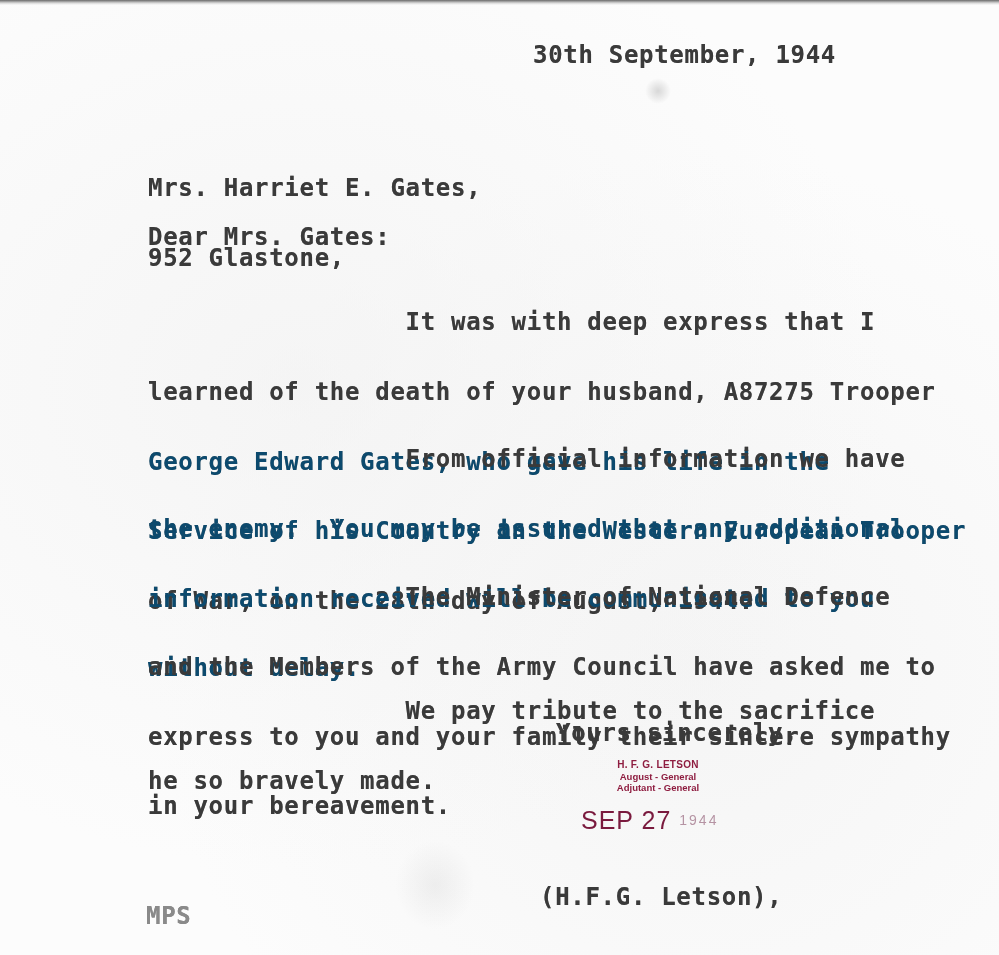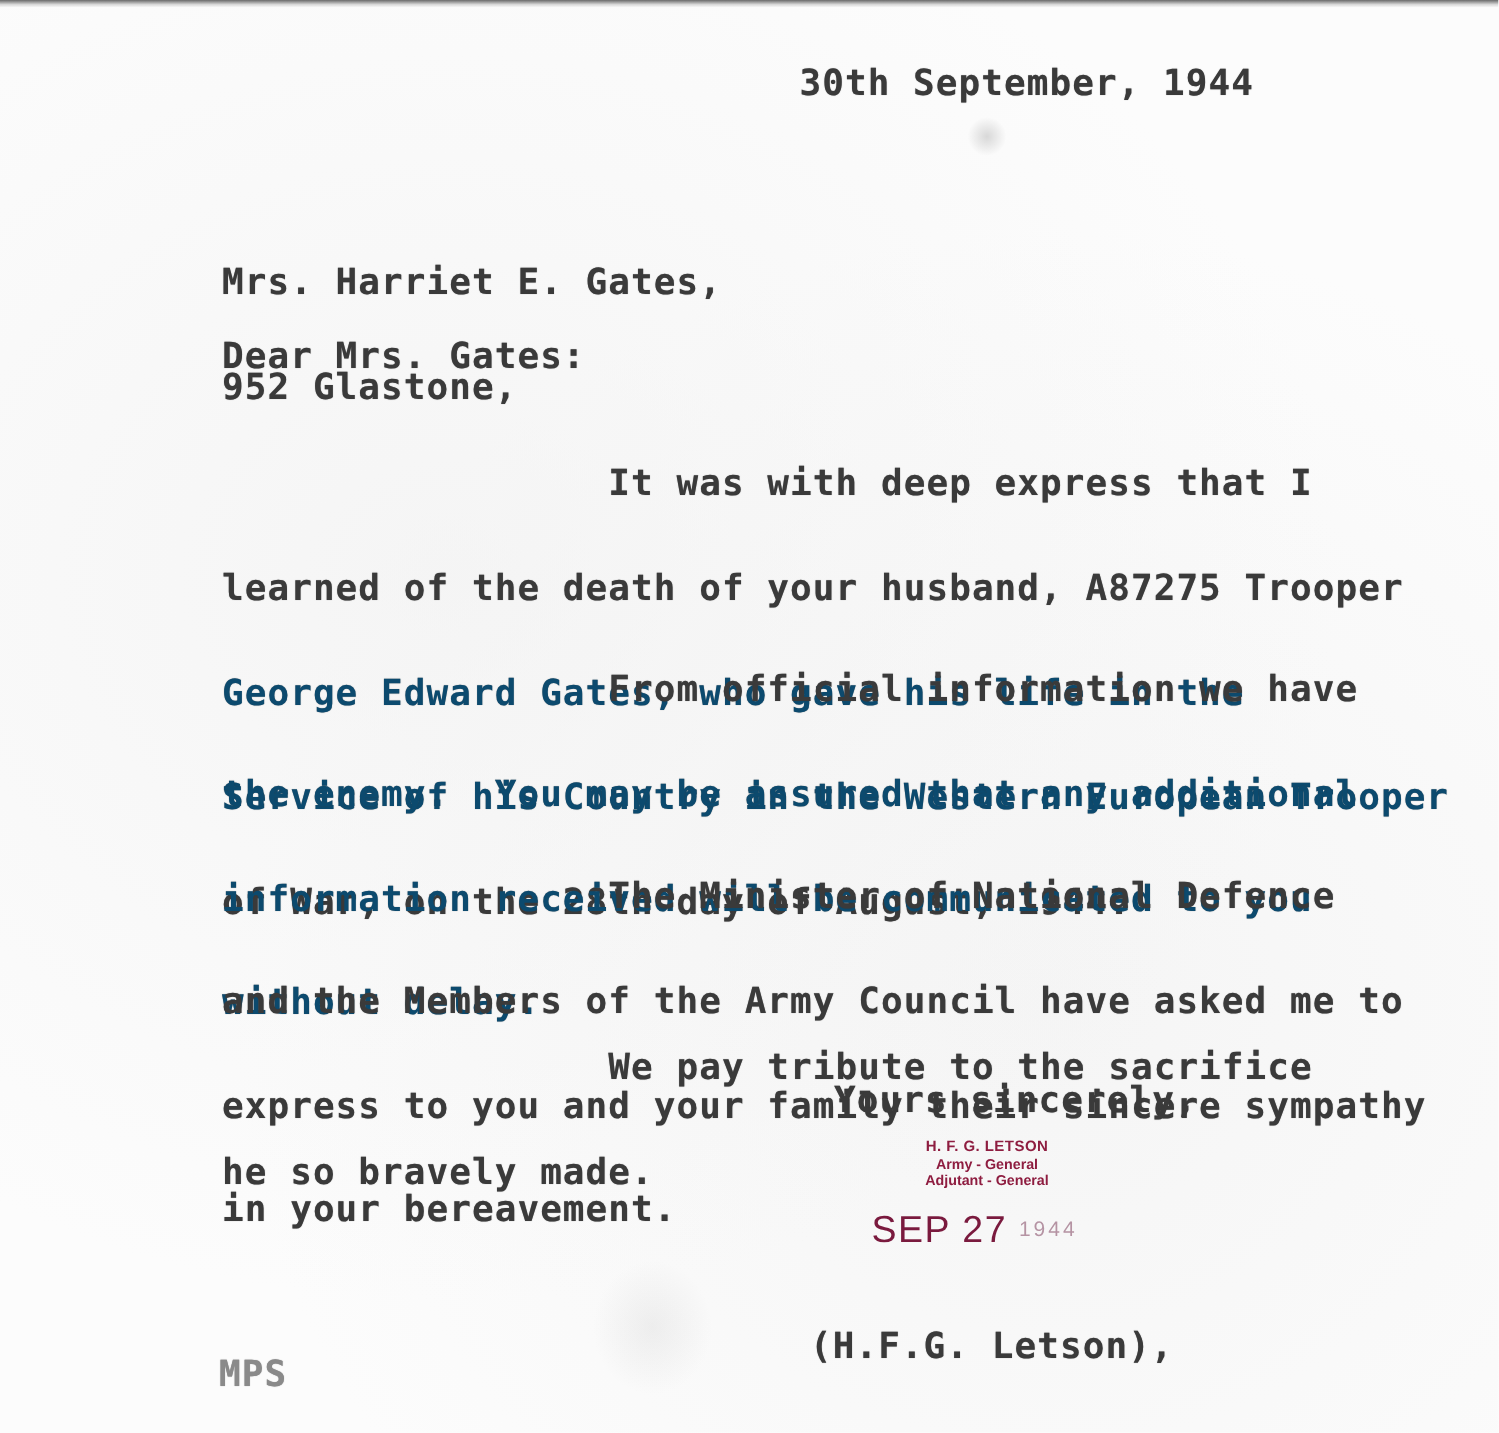--- a/index.html
+++ b/index.html
@@ -137,21 +137,21 @@
 
 <div class="tw para p4">
   <span class="line">                 We pay tribute to the sacrifice</span>
   <span class="line">he so bravely made.</span>
 </div>
 
 <div class="tw closing">Yours sincerely,</div>
 
 <div class="stamp-sig">
   <div class="name">H. F. G. LETSON</div>
-  <div>Army - General</div>
+  <div>August - General</div>
   <div>Adjutant - General</div>
 </div>
 
 <div class="stamp-date"><span>SEP 27</span> <span class="yr">1944</span></div>
 
 <div class="tw sigblock">
   <span class="line">(H.F.G. Letson),</span>
   
   
 </div>

